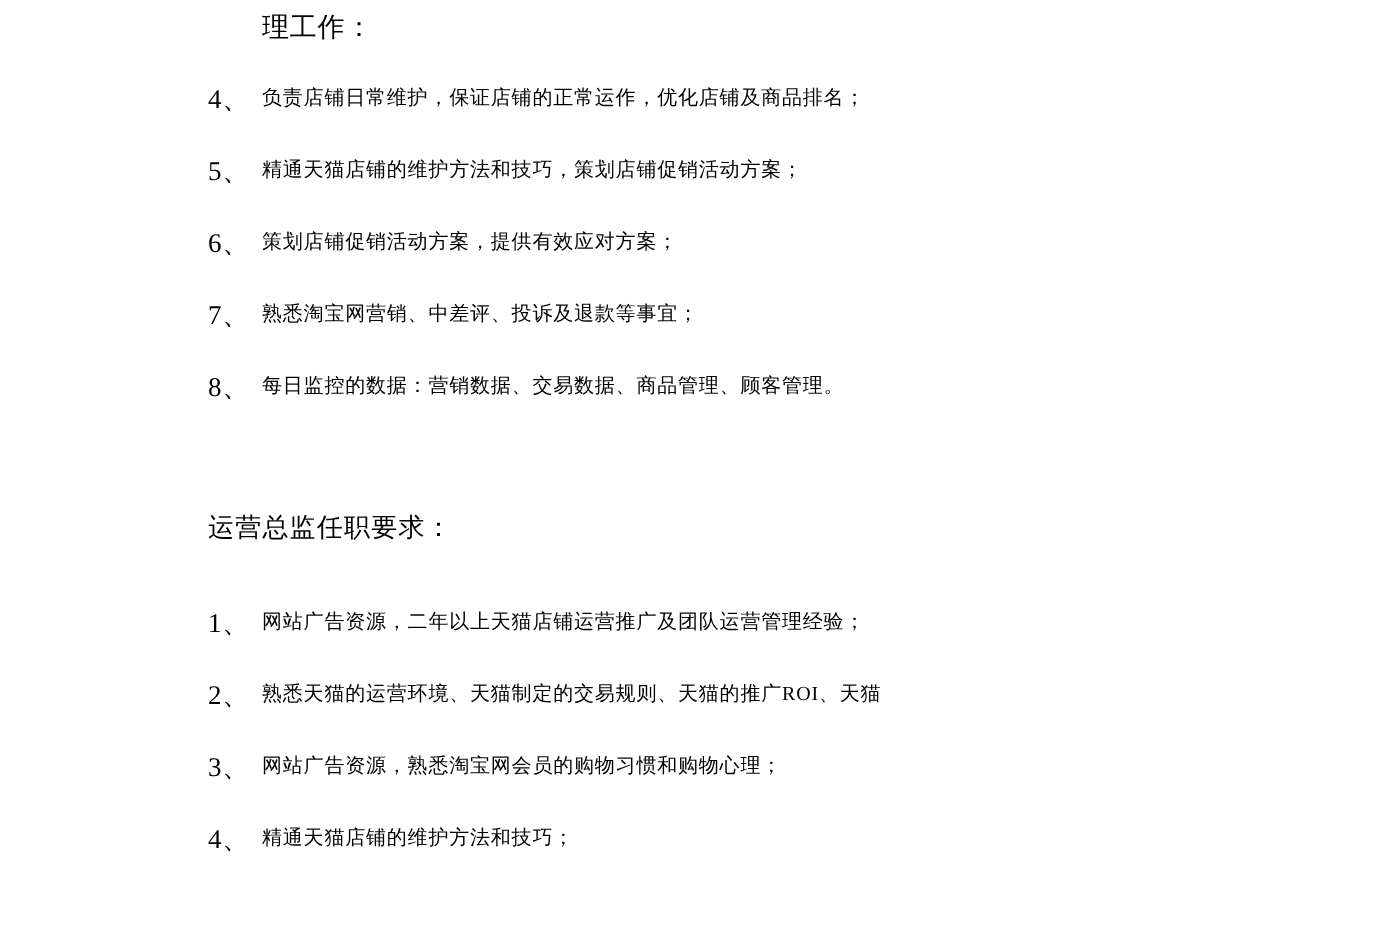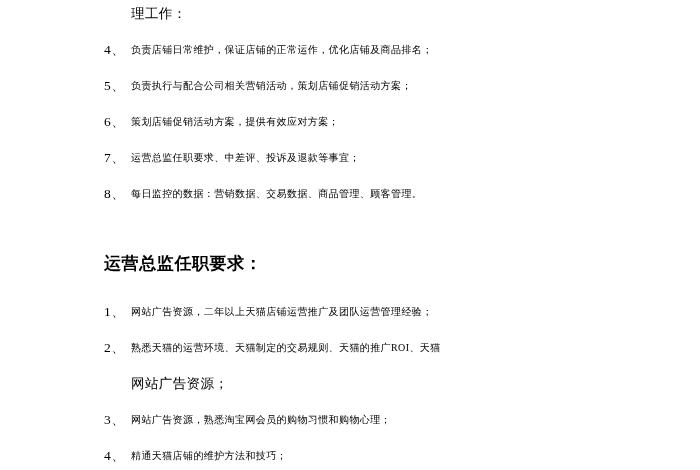--- a/index.html
+++ b/index.html
@@ -54,22 +54,22 @@
     font-size: 13.5px;
     line-height: 36px;
     letter-spacing: 0.4px;
   }
   .cont-indent {
     padding-left: 27px;
   }
   .heading {
     margin: 0;
     padding: 0;
-    font-size: 17px;
-    font-weight: bold;
+    font-size: 13px;
+    font-weight: normal;
     line-height: 36px;
     letter-spacing: 0.6px;
   }
   .spacer-lg {
     height: 34px;
   }
   .spacer-sm {
     height: 12px;
   }
 </style>
@@ -81,31 +81,31 @@
 
     <div class="cont cont-indent">理工作：</div>
 
     <div class="para">
       <span class="marker">4、</span>
       <span class="text">负责店铺日常维护，保证店铺的正常运作，优化店铺及商品排名；</span>
     </div>
 
     <div class="para">
       <span class="marker">5、</span>
-      <span class="text">负责执行与配合公司相关营销活动，策划店铺促销活动方案；</span>
+      <span class="text">精通天猫店铺的维护方法和技巧，策划店铺促销活动方案；</span>
     </div>
 
     <div class="para">
       <span class="marker">6、</span>
       <span class="text">策划店铺促销活动方案，提供有效应对方案；</span>
     </div>
 
     <div class="para">
       <span class="marker">7、</span>
-      <span class="text">运营总监任职要求、中差评、投诉及退款等事宜；</span>
+      <span class="text">熟悉淘宝网营销、中差评、投诉及退款等事宜；</span>
     </div>
 
     <div class="para">
       <span class="marker">8、</span>
       <span class="text">每日监控的数据：营销数据、交易数据、商品管理、顾客管理。</span>
     </div>
 
     <div class="spacer-lg"></div>
 
     <div class="heading">运营总监任职要求：</div>
@@ -114,21 +114,20 @@
 
     <div class="para">
       <span class="marker">1、</span>
       <span class="text">网站广告资源，二年以上天猫店铺运营推广及团队运营管理经验；</span>
     </div>
 
     <div class="para">
       <span class="marker">2、</span>
       <span class="text">熟悉天猫的运营环境、天猫制定的交易规则、天猫的推广ROI、天猫</span>
     </div>
-    <div class="cont cont-indent">网站广告资源；</div>
 
     <div class="para">
       <span class="marker">3、</span>
       <span class="text">网站广告资源，熟悉淘宝网会员的购物习惯和购物心理；</span>
     </div>
 
     <div class="para">
       <span class="marker">4、</span>
       <span class="text">精通天猫店铺的维护方法和技巧；</span>
     </div>

